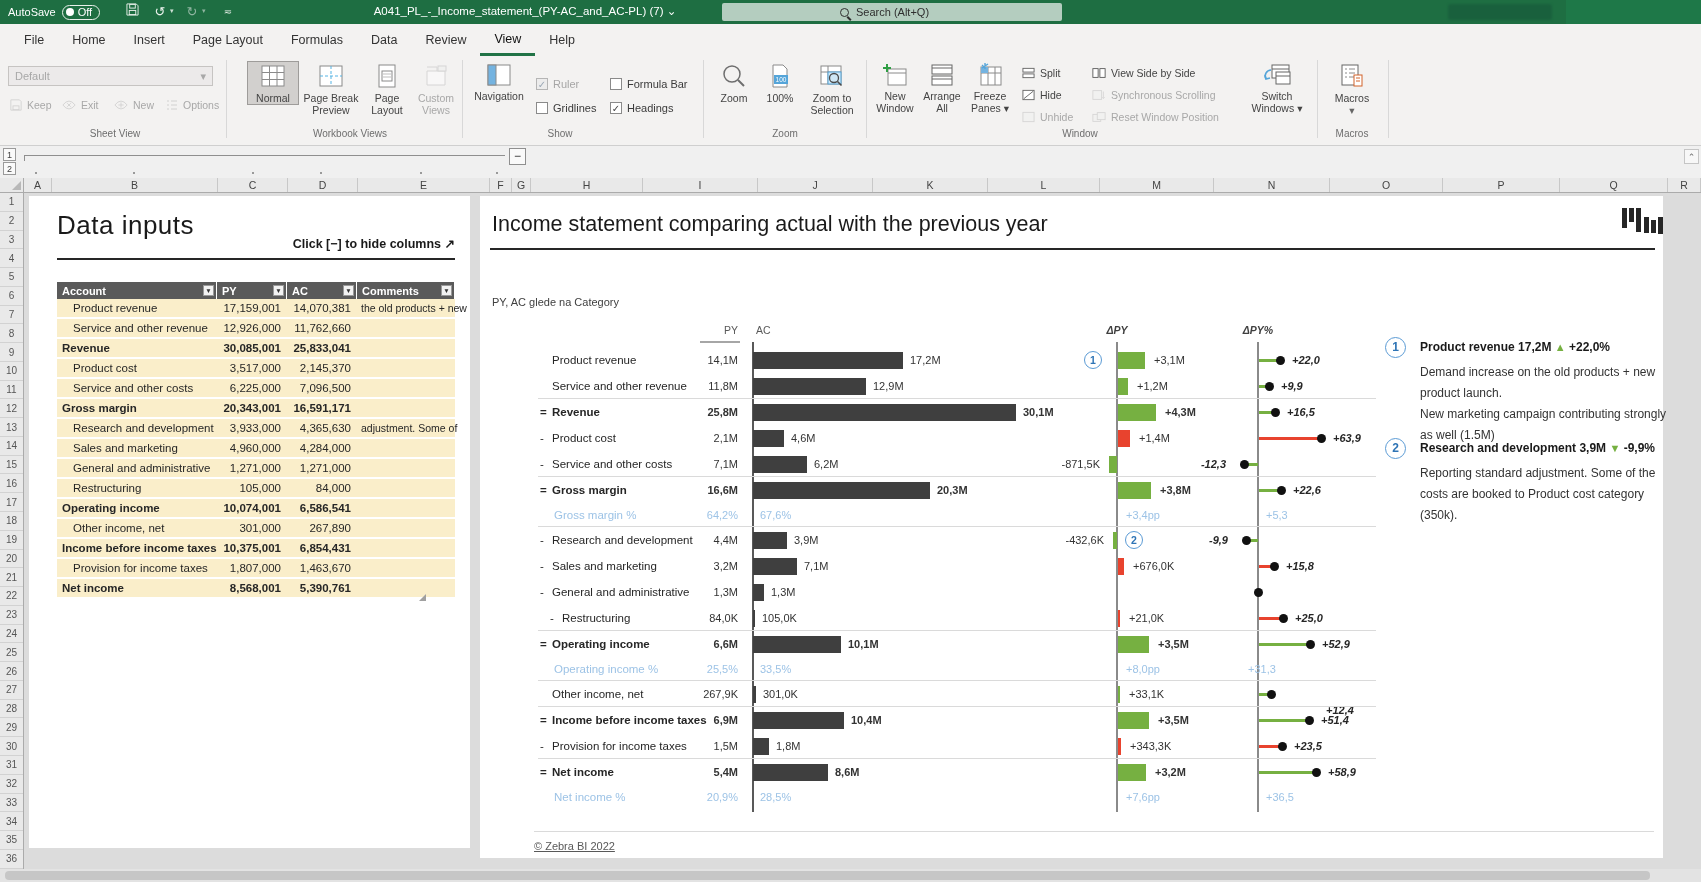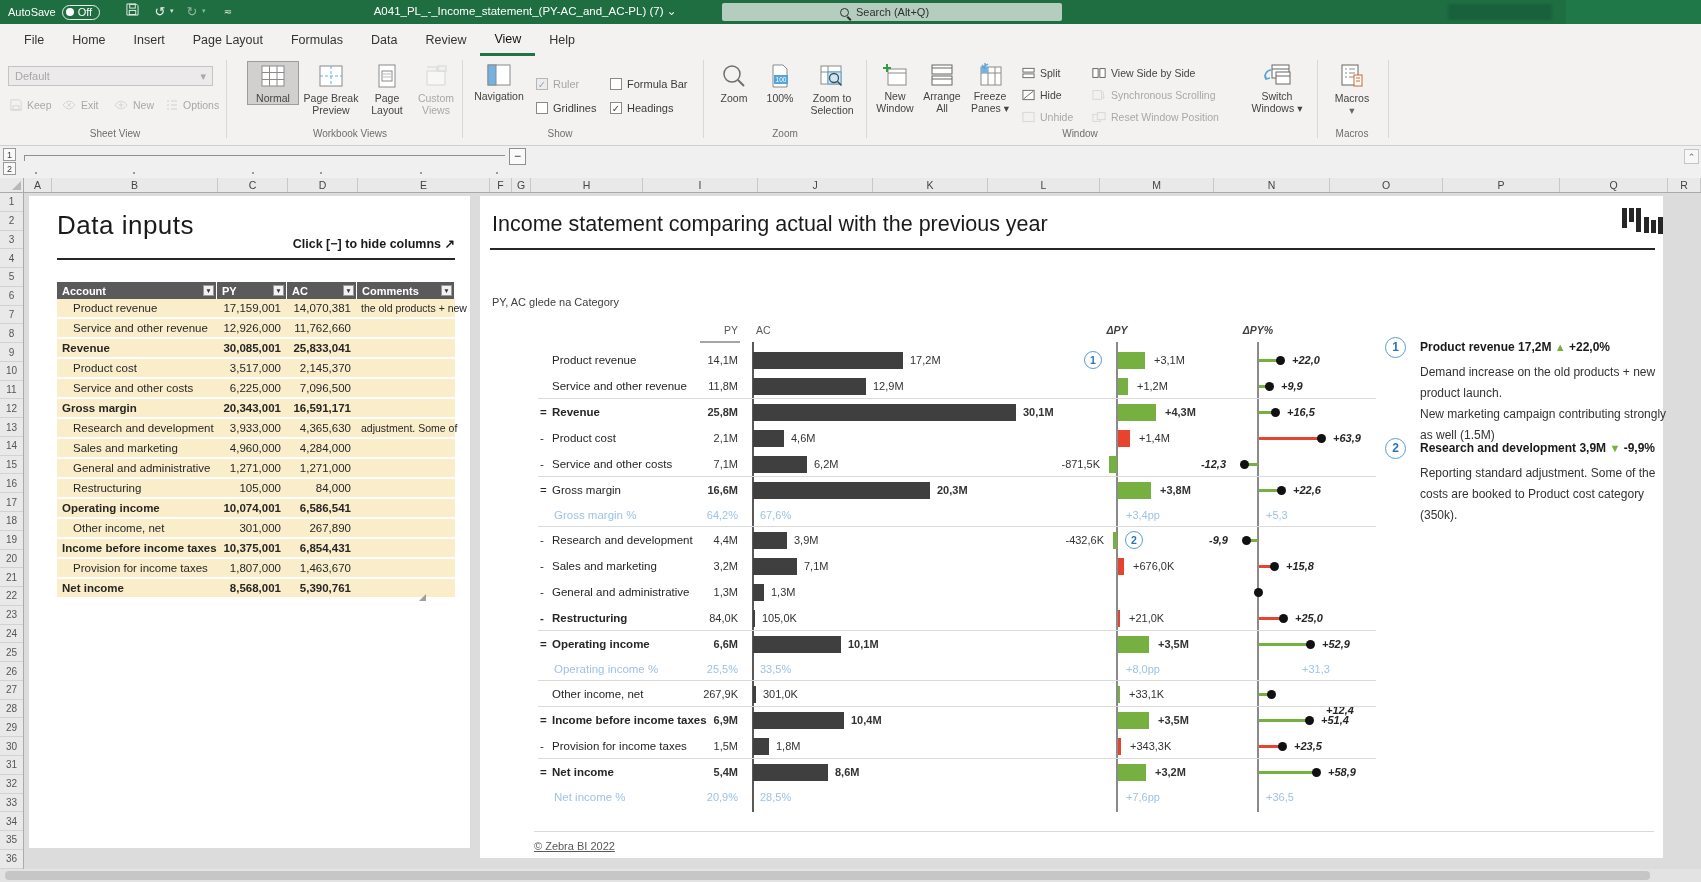--- a/index.html
+++ b/index.html
@@ -641,21 +641,21 @@
             <div class="pyval" style="line-height: 26px; font-weight: 400;">7,1M</div>
             <div class="mbar" style="left: 273px; top: 4.5px; width: 54px; height: 17px;"></div>
             <div class="blab" style="left: 334px; line-height: 26px; font-weight: 400;">6,2M</div>
             <div class="vbar" style="left: 629px; top: 4.5px; width: 8px; height: 17px; background: rgb(118, 176, 65);"></div>
             <div class="blab" style="left: 540px; width: 80px; text-align: right; line-height: 26px;">-871,5K</div>
             <div class="pline" style="left: 766px; top: 11.5px; width: 12px; background: rgb(118, 176, 65);"></div>
             <div class="pdot" style="left: 760px; top: 8.5px;"></div>
             <div class="plab" style="left: 686px; width: 60px; text-align: right; line-height: 26px;">-12,3</div>
           </div>
           <div class="crow" style="top: 281px; height: 26px;">
-            <div class="clabel" style="line-height: 26px; font-weight: 400;"><div class="cpre" style="display: inline-block;">=</div>Gross margin</div>
+            <div class="clabel" style="line-height: 26px; font-weight: 700;"><div class="cpre" style="display: inline-block;">=</div>Gross margin</div>
             <div class="pyval" style="line-height: 26px; font-weight: 700;">16,6M</div>
             <div class="mbar" style="left: 273px; top: 4.5px; width: 177px; height: 17px;"></div>
             <div class="blab" style="left: 457px; line-height: 26px; font-weight: 700;">20,3M</div>
             <div class="vbar" style="left: 638px; top: 4.5px; width: 33px; height: 17px; background: rgb(118, 176, 65);"></div>
             <div class="blab" style="left: 680px; line-height: 26px; font-weight: 700;">+3,8M</div>
             <div class="pline" style="left: 779px; top: 11.5px; width: 22px; background: rgb(118, 176, 65);"></div>
             <div class="pdot" style="left: 797px; top: 8.5px;"></div>
             <div class="plab" style="left: 813px; line-height: 26px;">+22,6</div>
           </div>
           <div class="sep" style="top: 280px;"></div>
@@ -691,21 +691,21 @@
             <div class="plab" style="left: 806px; line-height: 26px;">+15,8</div>
           </div>
           <div class="crow" style="top: 383px; height: 26px;">
             <div class="clabel" style="line-height: 26px; font-weight: 400;"><div class="cpre" style="display: inline-block;">-</div>General and administrative</div>
             <div class="pyval" style="line-height: 26px; font-weight: 400;">1,3M</div>
             <div class="mbar" style="left: 273px; top: 4.5px; width: 11px; height: 17px;"></div>
             <div class="blab" style="left: 291px; line-height: 26px; font-weight: 400;">1,3M</div>
             <div class="pdot" style="left: 774px; top: 8.5px;"></div>
           </div>
           <div class="crow" style="top: 409px; height: 26px;">
-            <div class="clabel" style="line-height: 26px; font-weight: 700;"><div class="cpre" style="display: inline-block;">-</div>Restructuring</div>
+            <div class="clabel" style="line-height: 26px; font-weight: 400; margin-left: 10px;"><div class="cpre" style="display: inline-block;">-</div>Restructuring</div>
             <div class="pyval" style="line-height: 26px; font-weight: 400;">84,0K</div>
             <div class="mbar" style="left: 273px; top: 4.5px; width: 2px; height: 17px;"></div>
             <div class="blab" style="left: 282px; line-height: 26px; font-weight: 400;">105,0K</div>
             <div class="vbar" style="left: 638px; top: 4.5px; width: 2px; height: 17px; background: rgb(232, 67, 46);"></div>
             <div class="blab" style="left: 649px; line-height: 26px; font-weight: 400;">+21,0K</div>
             <div class="pline" style="left: 779px; top: 11.5px; width: 24px; background: rgb(232, 67, 46);"></div>
             <div class="pdot" style="left: 799px; top: 8.5px;"></div>
             <div class="plab" style="left: 815px; line-height: 26px;">+25,0</div>
           </div>
           <div class="crow" style="top: 435px; height: 26px;">
@@ -718,21 +718,21 @@
             <div class="pline" style="left: 779px; top: 11.5px; width: 51px; background: rgb(118, 176, 65);"></div>
             <div class="pdot" style="left: 826px; top: 8.5px;"></div>
             <div class="plab" style="left: 842px; line-height: 26px;">+52,9</div>
           </div>
           <div class="sep" style="top: 434px;"></div>
           <div class="crow" style="top: 461px; height: 24px;">
             <div class="clabel blue" style="line-height: 24px; left: 74px;">Operating income %</div>
             <div class="pyval blue" style="line-height: 24px;">25,5%</div>
             <div class="blab blue" style="left: 280px; line-height: 24px;">33,5%</div>
             <div class="blab blue" style="left: 646px; line-height: 24px;">+8,0pp</div>
-            <div class="blab blue" style="left: 822px; line-height: 24px; text-align: right;">+31,3</div>
+            <div class="blab blue" style="left: 768px; line-height: 24px; text-align: right;">+31,3</div>
           </div>
           <div class="crow" style="top: 485px; height: 26px;">
             <div class="clabel" style="line-height: 26px; font-weight: 400;"><div class="cpre" style="display: inline-block;"></div>Other income, net</div>
             <div class="pyval" style="line-height: 26px; font-weight: 400;">267,9K</div>
             <div class="mbar" style="left: 273px; top: 4.5px; width: 3px; height: 17px;"></div>
             <div class="blab" style="left: 283px; line-height: 26px; font-weight: 400;">301,0K</div>
             <div class="vbar" style="left: 638px; top: 4.5px; width: 2px; height: 17px; background: rgb(118, 176, 65);"></div>
             <div class="blab" style="left: 649px; line-height: 26px; font-weight: 400;">+33,1K</div>
             <div class="pline" style="left: 779px; top: 11.5px; width: 12px; background: rgb(118, 176, 65);"></div>
             <div class="pdot" style="left: 787px; top: 8.5px;"></div>

